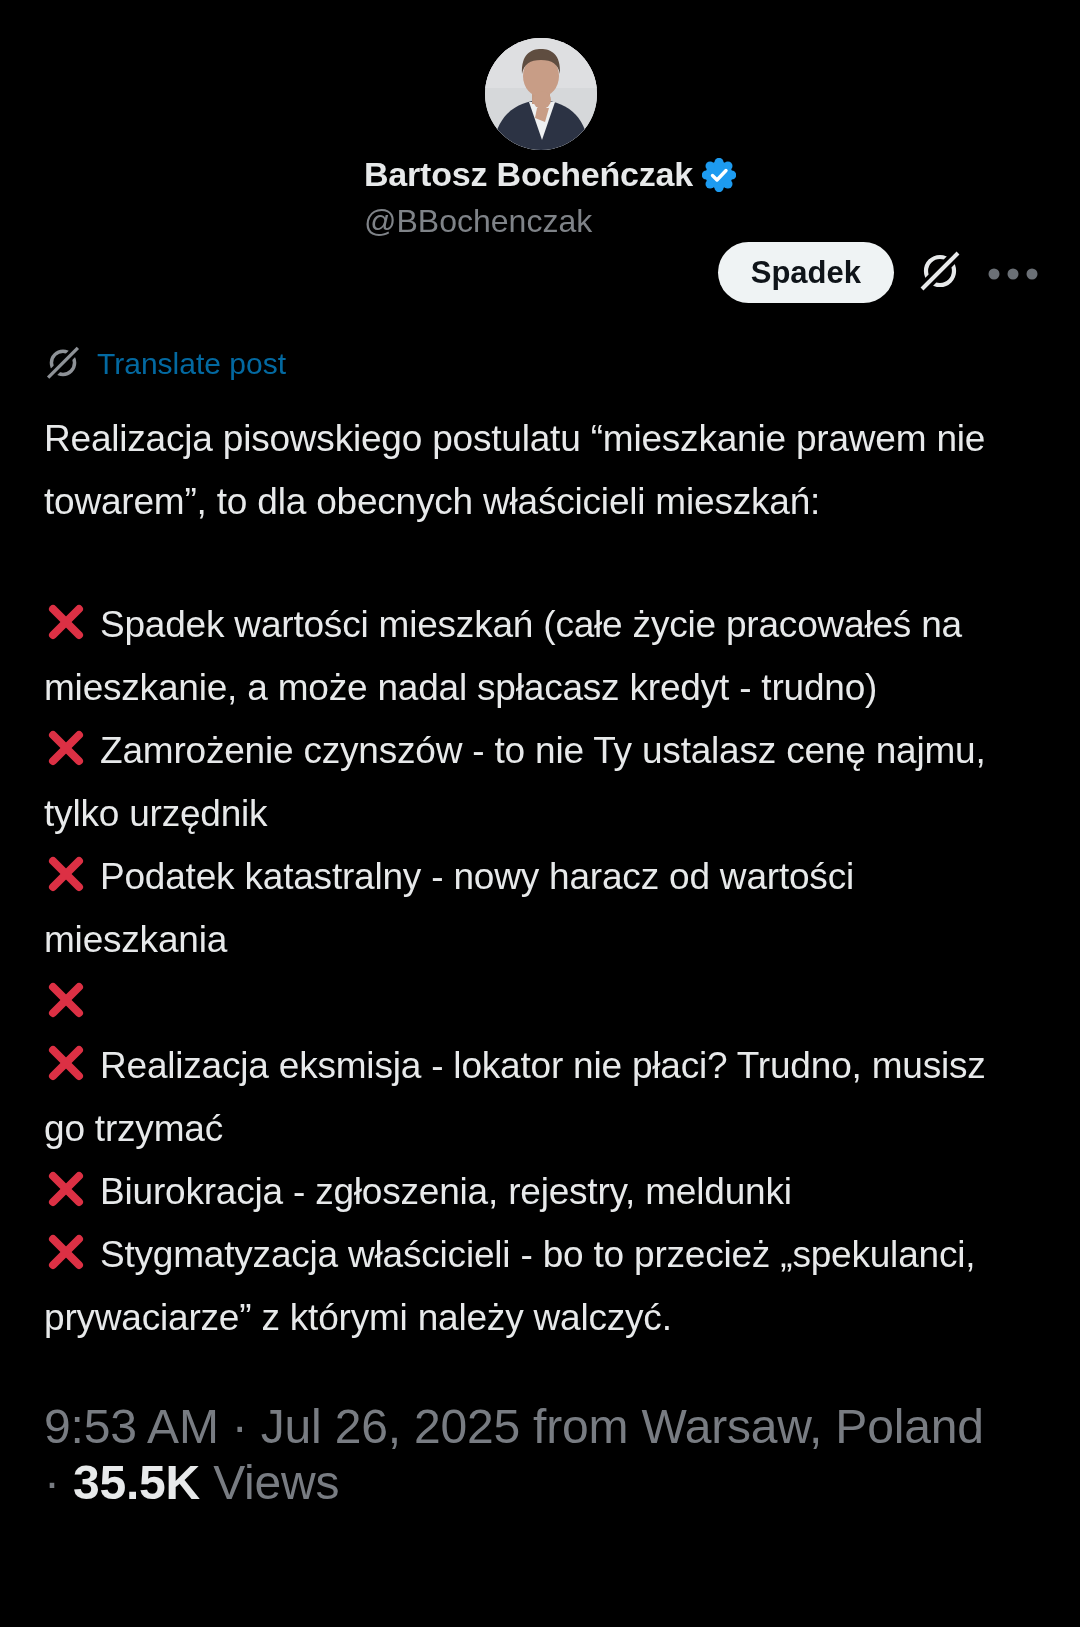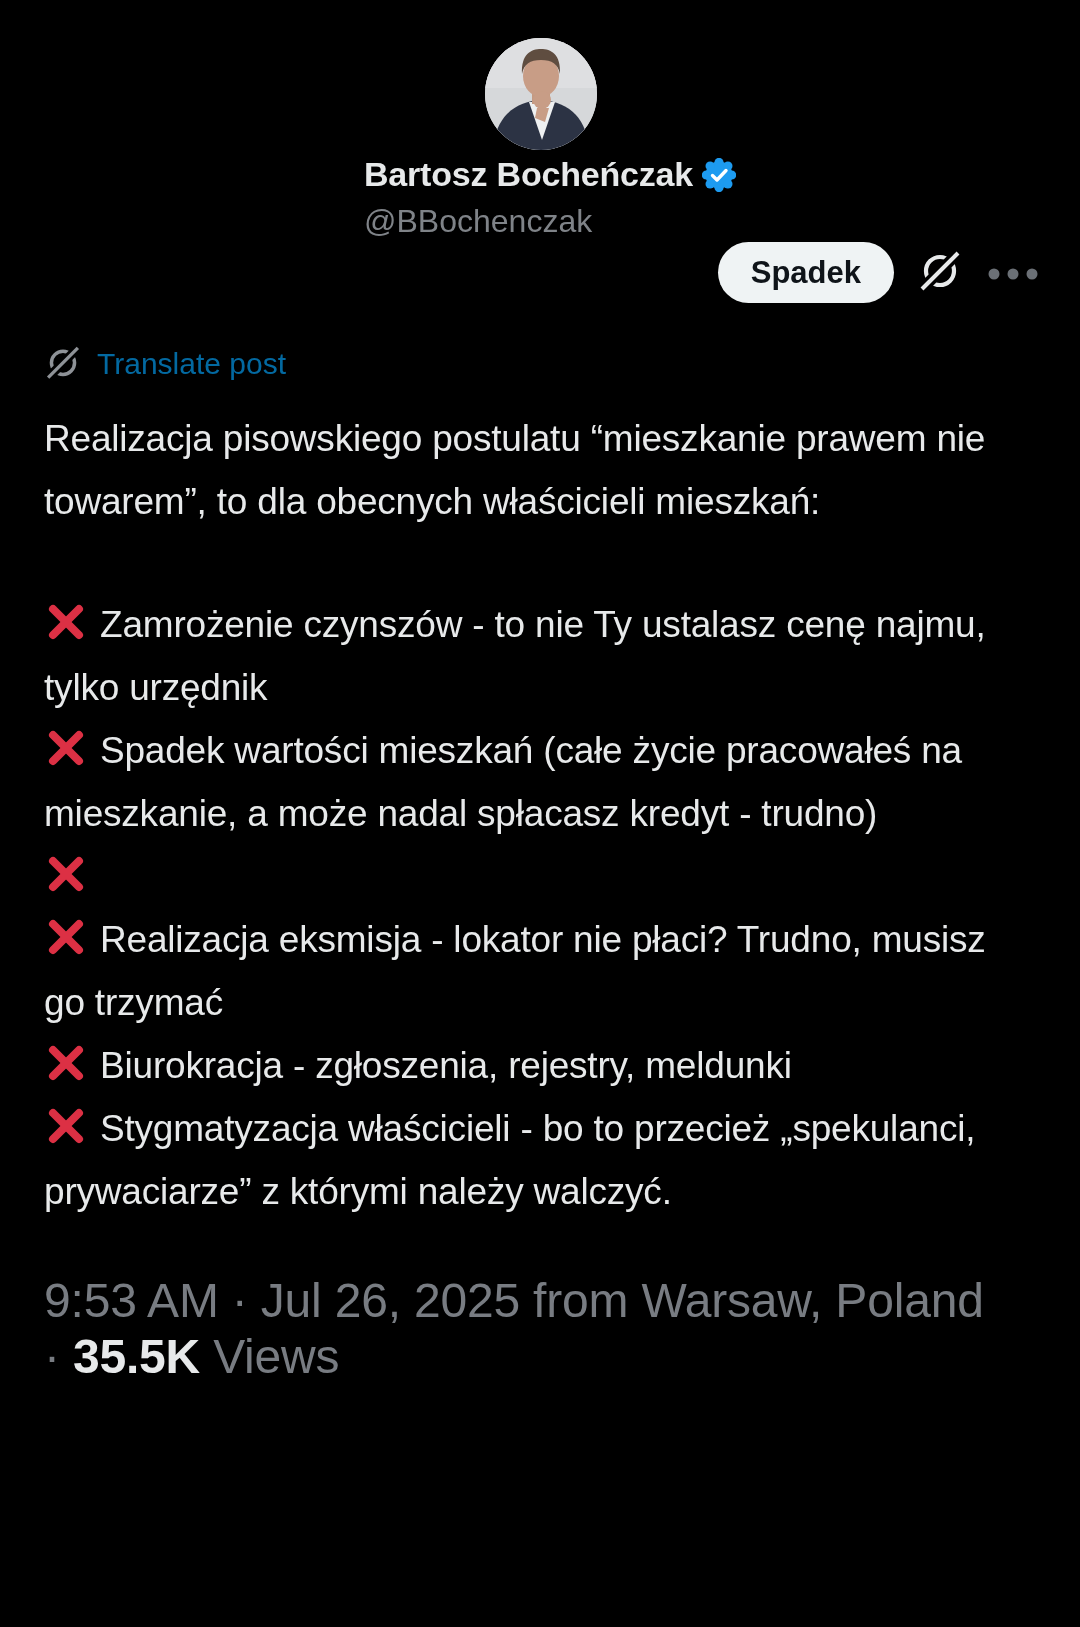--- a/index.html
+++ b/index.html
@@ -135,25 +135,29 @@
     </span>
     <span class="translate-label">Translate post</span>
   </div>
 
   <div class="tweet-text">
     <p class="intro">Realizacja pisowskiego postulatu “mieszkanie prawem nie towarem”, to dla obecnych właścicieli mieszkań:</p>
 
     <div class="bullet"><svg class="cross" viewBox="0 0 44 44">
           <line x1="9" y1="9" x2="35" y2="35" stroke="currentColor" stroke-width="8" stroke-linecap="round"></line>
           <line x1="35" y1="9" x2="9" y2="35" stroke="currentColor" stroke-width="8" stroke-linecap="round"></line>
+        </svg><span>Spadek wartości mieszkań (całe życie pracowałeś na mieszkanie, a może nadal spłacasz kredyt - trudno)</span></div>
+    <div class="bullet"><svg class="cross" viewBox="0 0 44 44">
+          <line x1="9" y1="9" x2="35" y2="35" stroke="currentColor" stroke-width="8" stroke-linecap="round"></line>
+          <line x1="35" y1="9" x2="9" y2="35" stroke="currentColor" stroke-width="8" stroke-linecap="round"></line>
         </svg><span>Zamrożenie czynszów - to nie Ty ustalasz cenę najmu, tylko urzędnik</span></div>
     <div class="bullet"><svg class="cross" viewBox="0 0 44 44">
           <line x1="9" y1="9" x2="35" y2="35" stroke="currentColor" stroke-width="8" stroke-linecap="round"></line>
           <line x1="35" y1="9" x2="9" y2="35" stroke="currentColor" stroke-width="8" stroke-linecap="round"></line>
-        </svg><span>Spadek wartości mieszkań (całe życie pracowałeś na mieszkanie, a może nadal spłacasz kredyt - trudno)</span></div>
+        </svg><span>Podatek katastralny - nowy haracz od wartości mieszkania</span></div>
     <div class="bullet"><svg class="cross" viewBox="0 0 44 44">
           <line x1="9" y1="9" x2="35" y2="35" stroke="currentColor" stroke-width="8" stroke-linecap="round"></line>
           <line x1="35" y1="9" x2="9" y2="35" stroke="currentColor" stroke-width="8" stroke-linecap="round"></line>
         </svg></div>
     <div class="bullet"><svg class="cross" viewBox="0 0 44 44">
           <line x1="9" y1="9" x2="35" y2="35" stroke="currentColor" stroke-width="8" stroke-linecap="round"></line>
           <line x1="35" y1="9" x2="9" y2="35" stroke="currentColor" stroke-width="8" stroke-linecap="round"></line>
         </svg><span>Realizacja eksmisja - lokator nie płaci? Trudno, musisz go trzymać</span></div>
     <div class="bullet"><svg class="cross" viewBox="0 0 44 44">
           <line x1="9" y1="9" x2="35" y2="35" stroke="currentColor" stroke-width="8" stroke-linecap="round"></line>

